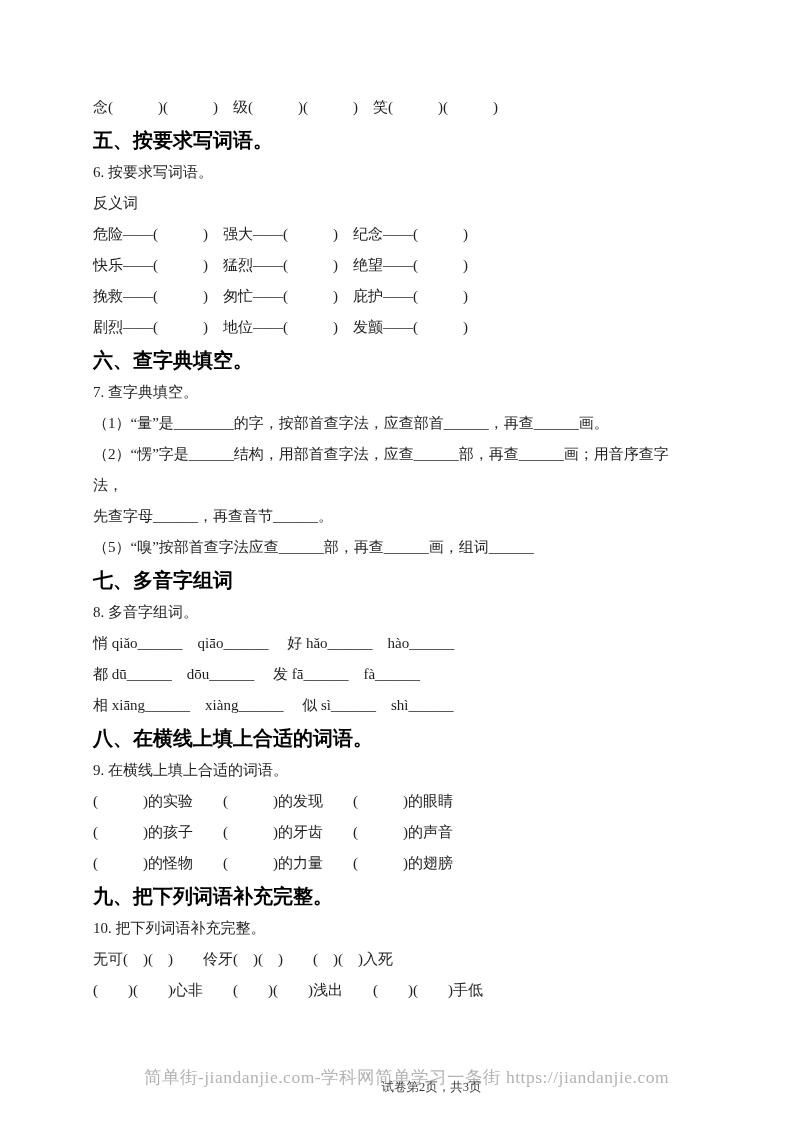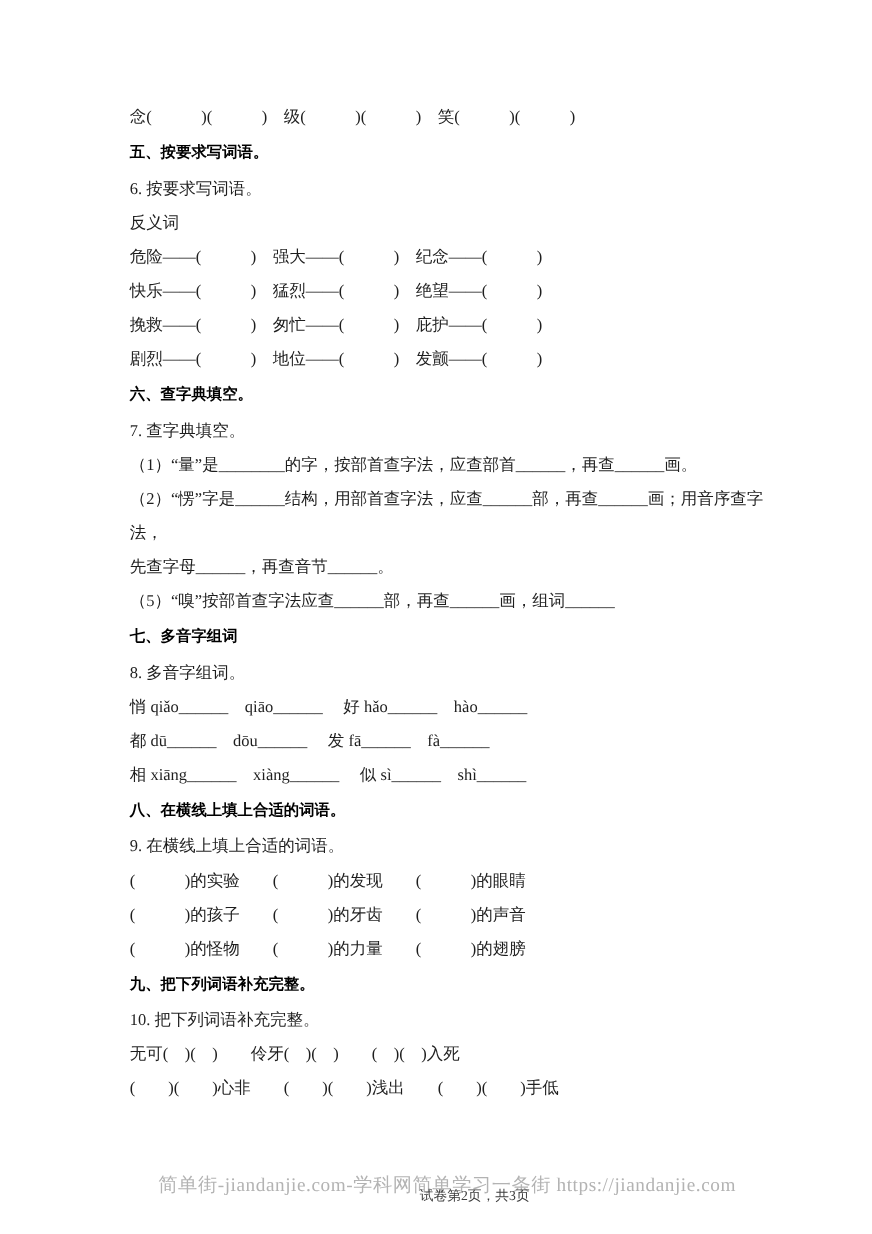--- a/index.html
+++ b/index.html
@@ -8,30 +8,30 @@
     height: 1122px;
     background: #ffffff;
   }
   body {
     font-family: "Liberation Serif", serif;
     color: #1e1e1e;
     position: relative;
     overflow: hidden;
   }
   .doc {
-    padding: 92px 96px 0 118px;
+    padding: 92px 96px 0 93px;
   }
   .line {
     font-size: 15px;
     line-height: 31px;
     white-space: pre-wrap;
     color: #1e1e1e;
   }
   .heading {
-    font-size: 14px;
+    font-size: 20px;
     font-weight: 700;
     line-height: 34px;
     white-space: pre-wrap;
     color: #000000;
   }
   .footer {
     position: absolute;
     left: 0;
     right: 0;
     top: 1066px;

